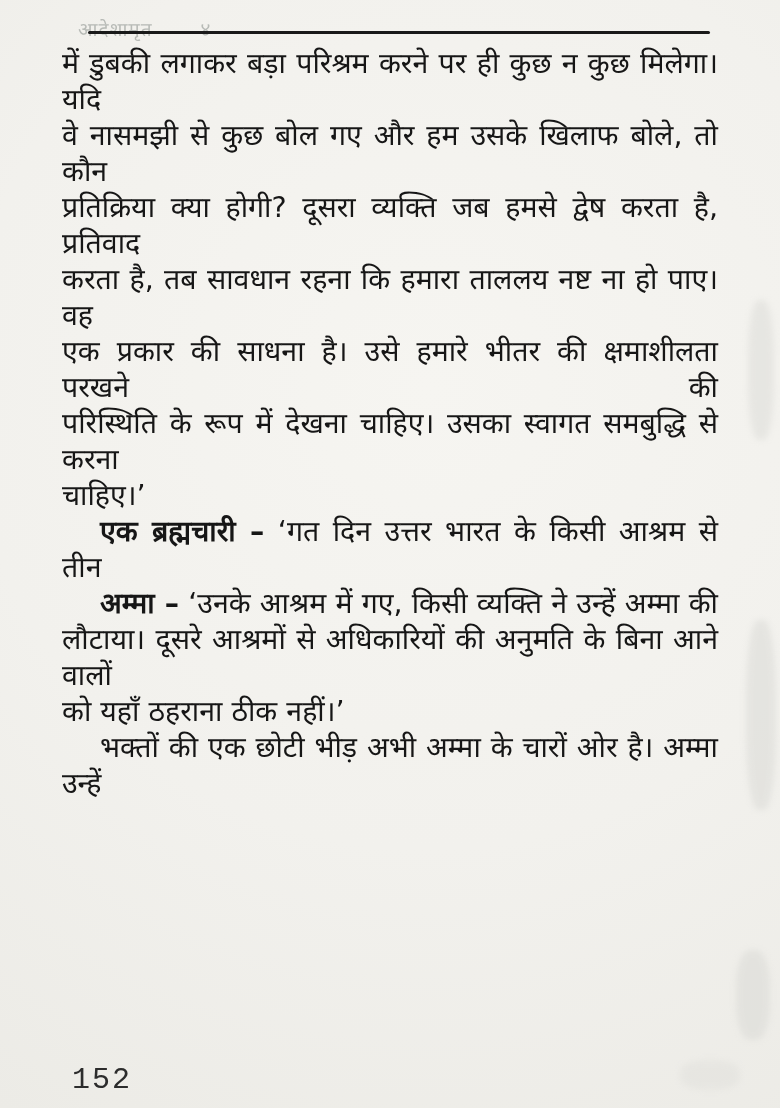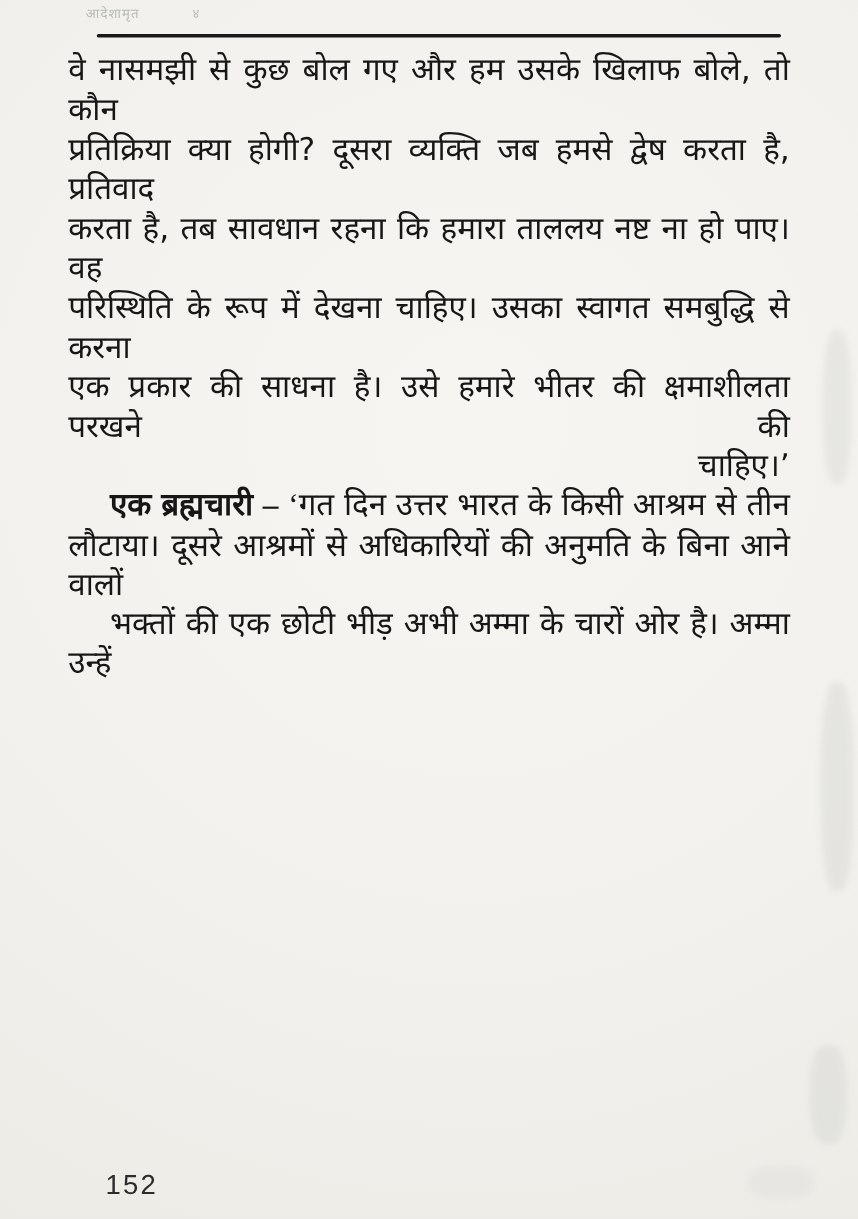--- a/index.html
+++ b/index.html
@@ -15,23 +15,23 @@
     margin: 0 auto;
     overflow: hidden;
     background:
       radial-gradient(circle at 55% 35%, #f6f5f1 0%, #f2f1ed 55%, #ecebe6 100%);
     font-family: "DejaVu Sans", "Liberation Sans", sans-serif;
     color: #161616;
   }
   
   .running-head {
     position: absolute;
-    top: 3px;
+    top: 16px;
     left: 78px;
-    font-size: 12px;
+    font-size: 19px;
     color: #b7bab6;
     filter: blur(0.6px);
     letter-spacing: 1px;
     white-space: nowrap;
   }
   .running-head .vol { margin-left: 48px; }
   .head-rule {
     position: absolute;
     top: 31px;
     left: 88px;
@@ -46,31 +46,31 @@
     top: 46px;
     width: 656px;
   }
   .bk1 { font-size: 28.5px; line-height: 36px; }
   .ln {
     text-align: justify;
     text-align-last: justify;
     white-space: normal;
   }
   .ln-last {
-    text-align: right;
+    text-align: left;
     text-align-last: auto;
   }
-  .indent { text-indent: 38px; font-family: Liberation Serif, serif; }
+  .indent { text-indent: 38px; }
   .bold { font-weight: 700; }
   .page-number {
     position: absolute;
-    left: 96px;
+    left: 72px;
     top: 1063px;
-    font-family: Liberation Sans, sans-serif;
-    font-size: 25px;
+    font-family: Liberation Mono, monospace;
+    font-size: 30px;
     letter-spacing: 2px;
     color: #2c2c2c;
   }
   
   .smudge {
     position: absolute;
     background: #d8d8d4;
     opacity: 0.45;
     filter: blur(3px);
     border-radius: 40%;
@@ -89,32 +89,37 @@
   <div class="running-head">
     <span>आदेशामृत</span><span class="vol">४</span>
   </div>
 
   <div class="head-rule"></div>
 
   <div class="textblock">
 
     <div class="bk1">
 
+      <div class="ln">में डुबकी लगाकर बड़ा परिश्रम करने पर ही कुछ न कुछ मिलेगा। यदि</div>
       <div class="ln">वे नासमझी से कुछ बोल गए और हम उसके खिलाफ बोले, तो कौन</div>
       <div class="ln">प्रतिक्रिया क्या होगी? दूसरा व्यक्ति जब हमसे द्वेष करता है, प्रतिवाद</div>
       <div class="ln">करता है, तब सावधान रहना कि हमारा ताललय नष्ट ना हो पाए। वह</div>
+      <div class="ln">एक प्रकार की साधना है। उसे हमारे भीतर की क्षमाशीलता परखने की</div>
       <div class="ln">परिस्थिति के रूप में देखना चाहिए। उसका स्वागत समबुद्धि से करना</div>
-      <div class="ln">एक प्रकार की साधना है। उसे हमारे भीतर की क्षमाशीलता परखने की</div>
       <div class="ln ln-last">चाहिए।’</div>
 
       <div class="ln indent">
         <span class="bold">एक ब्रह्मचारी –</span><span> ‘गत दिन उत्तर भारत के किसी आश्रम से तीन</span>
       </div>
 
+      <div class="ln indent">
+        <span class="bold">अम्मा –</span><span> ‘उनके आश्रम में गए, किसी व्यक्ति ने उन्हें अम्मा की</span>
+      </div>
       <div class="ln">लौटाया। दूसरे आश्रमों से अधिकारियों की अनुमति के बिना आने वालों</div>
+      <div class="ln ln-last">को यहाँ ठहराना ठीक नहीं।’</div>
 
       <div class="ln indent">भक्तों की एक छोटी भीड़ अभी अम्मा के चारों ओर है। अम्मा उन्हें</div>
 
     </div>
 
   </div>
 
   <div class="page-number">152</div>
 
   <div class="smudge s1"></div>

